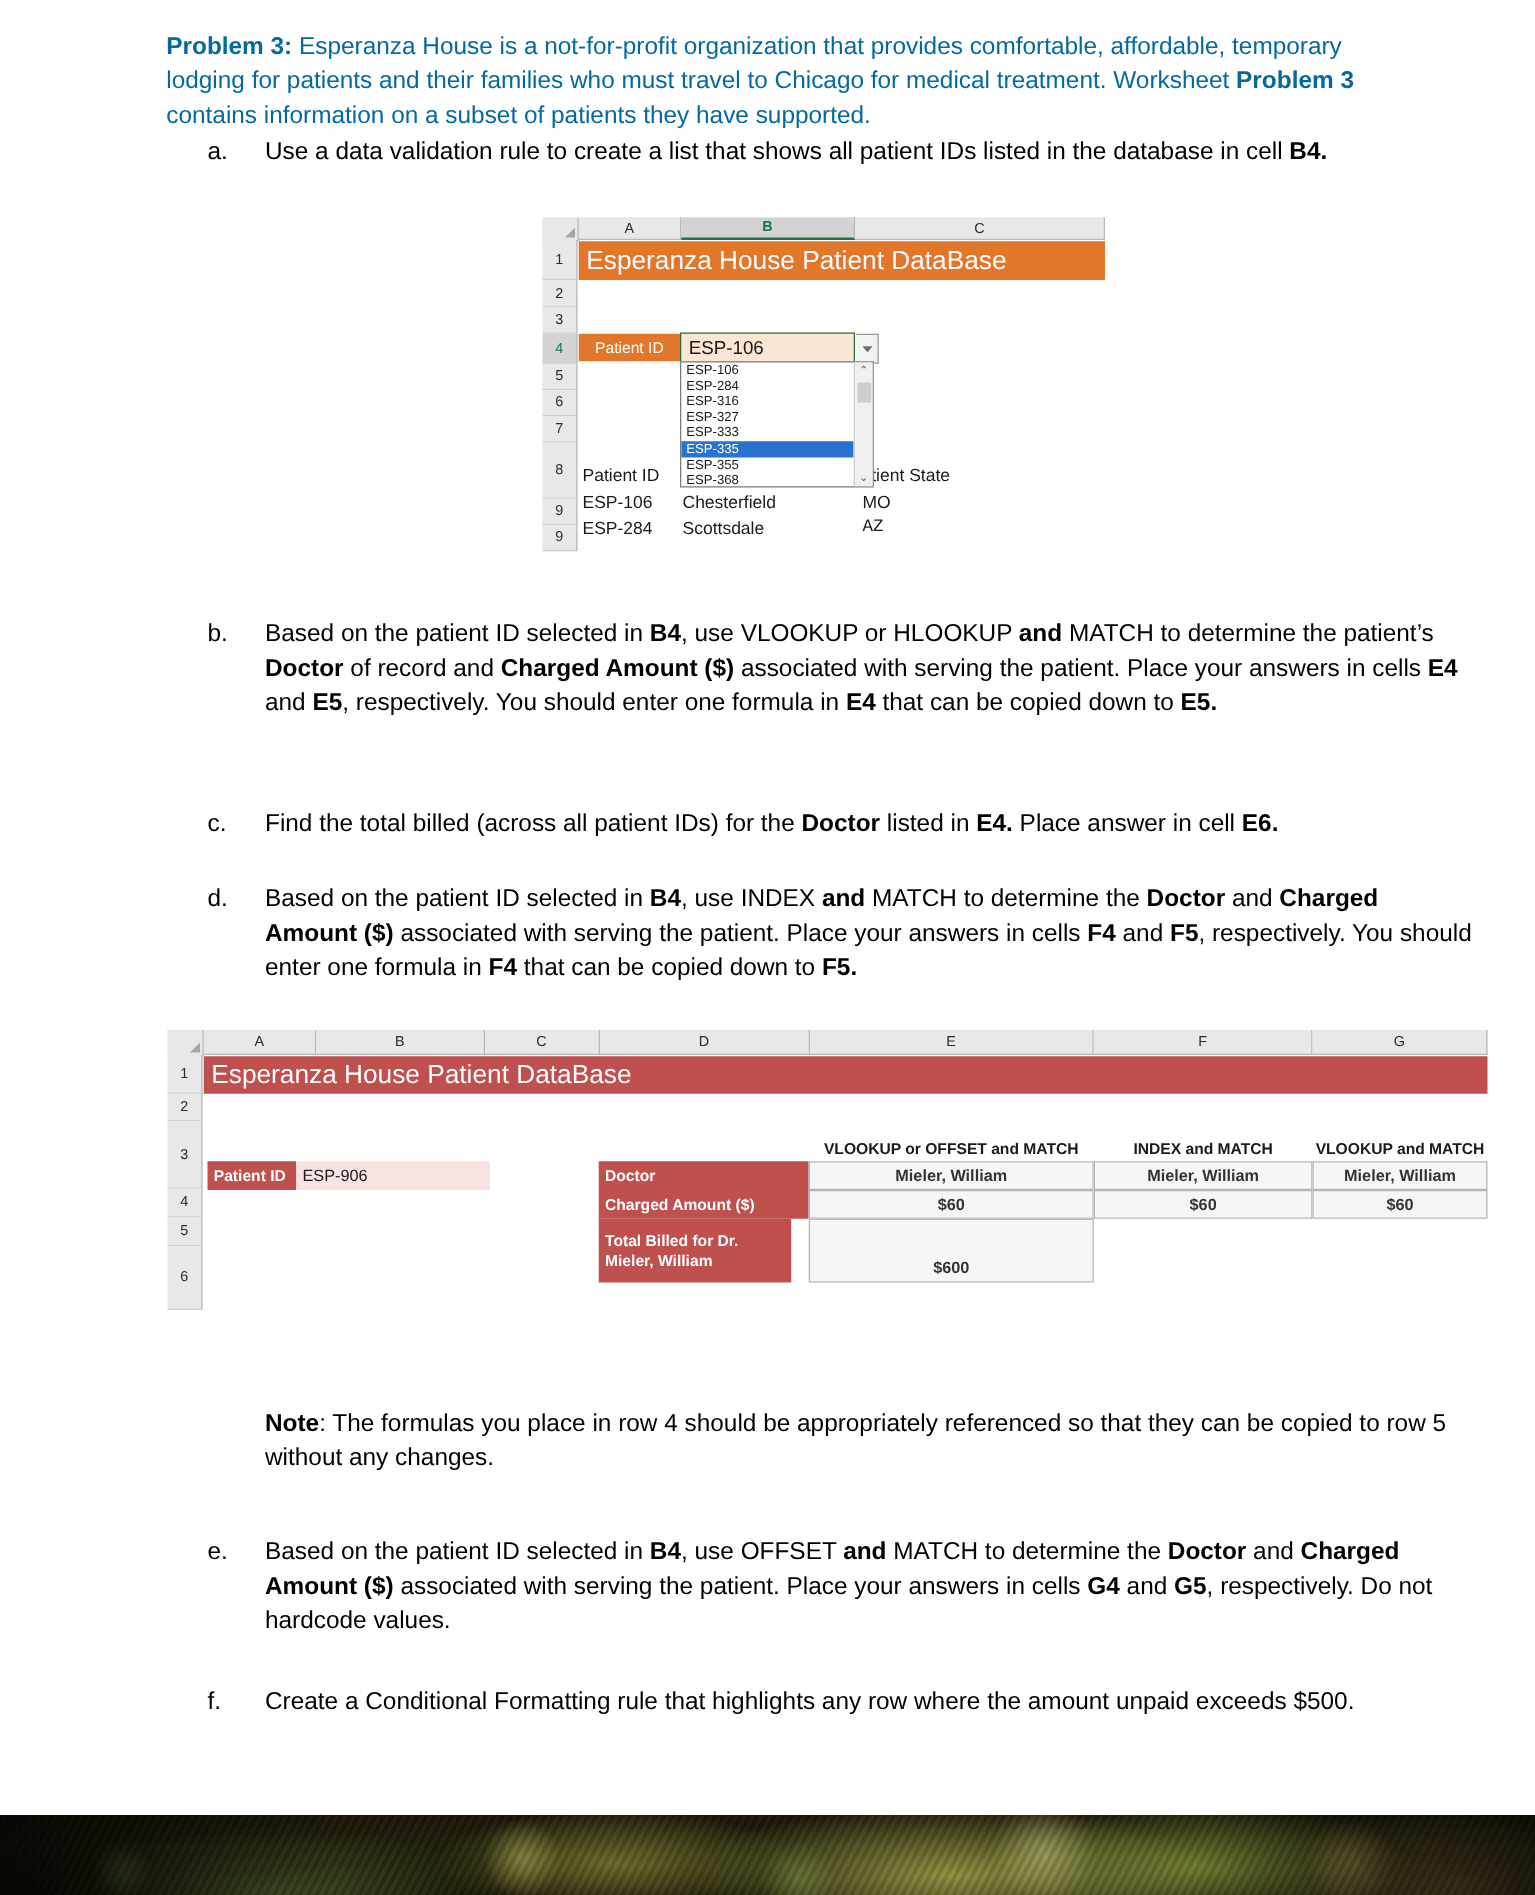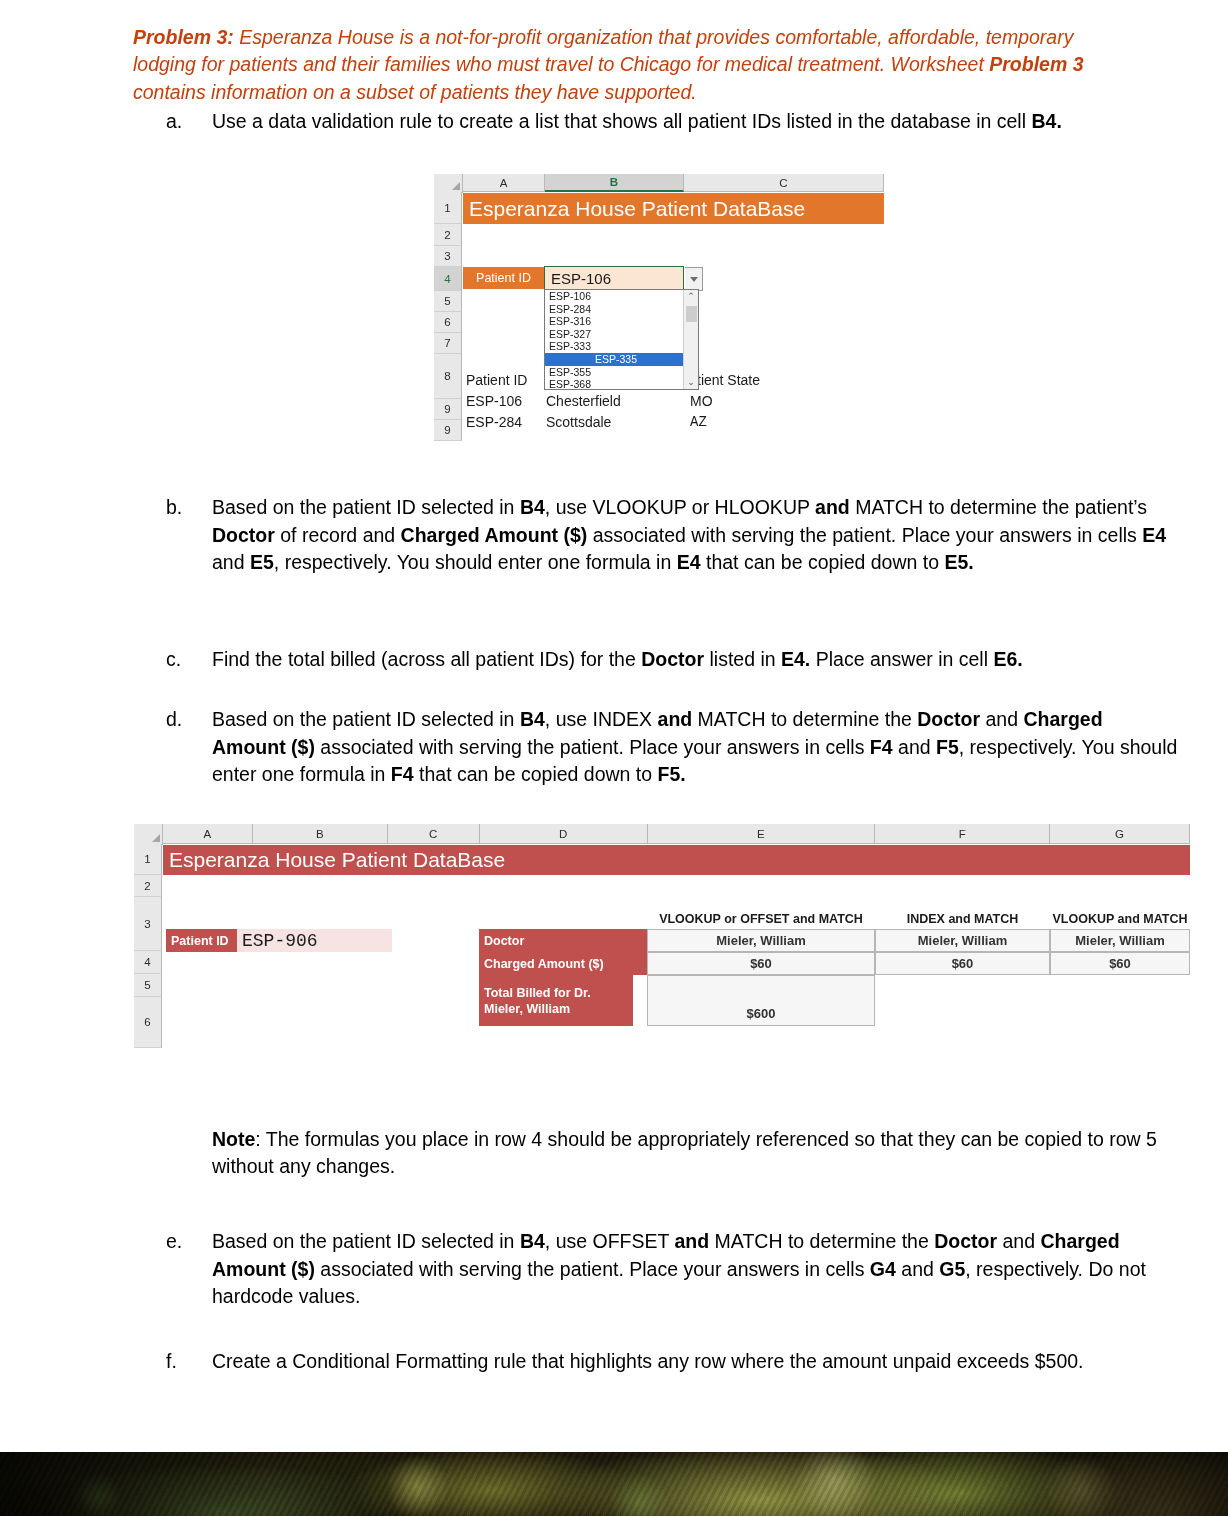--- a/index.html
+++ b/index.html
@@ -18,22 +18,21 @@
 
   
   .doc {
     position: absolute;
     left: 0; top: 0;
     width: 1228px;
   }
   .para {
     font-size: 19.5px;
     line-height: 27.5px;
-    color: #c2410c;
-    font-style: italic;
+    color: #0369a1;
   }
   .para b { font-weight: bold; }
 
   .intro {
     position: absolute;
     left: 133px;
     top: 4px;
     width: 1000px;
   }
 
@@ -195,21 +194,20 @@
     height: 12.6px;
     line-height: 12.6px;
     font-size: 10.5px;
     padding-left: 4px;
     color: #1a1a1a;
     white-space: nowrap;
   }
   #sheet1 .dd-item.sel {
     background: #2A72CE;
     color: #ffffff;
-    text-align: center;
   }
   #sheet1 .dd-scroll {
     position: absolute;
     right: 0; top: 0;
     width: 15px;
     height: 100%;
     background: #f0f0f0;
     border-left: 1px solid #cfcfcf;
     box-sizing: border-box;
   }
@@ -250,23 +248,22 @@
   #sheet2 .lbl-red {
     background: #C0504D;
     color: #ffffff;
     font-size: 12.5px;
     font-weight: bold;
     padding-left: 5px;
   }
   #sheet2 .pink {
     background: #F6E3E2;
     color: #1a1a1a;
-    font-size: 18px;
+    font-size: 13px;
     padding-left: 5px;
-    font-family: Liberation Mono, monospace;
   }
   #sheet2 .hdr-txt {
     font-size: 12.5px;
     font-weight: bold;
     color: #1a1a1a;
     justify-content: center;
   }
   #sheet2 .val {
     background: #F6F6F6;
     border: 1px solid #b6b6b6;

